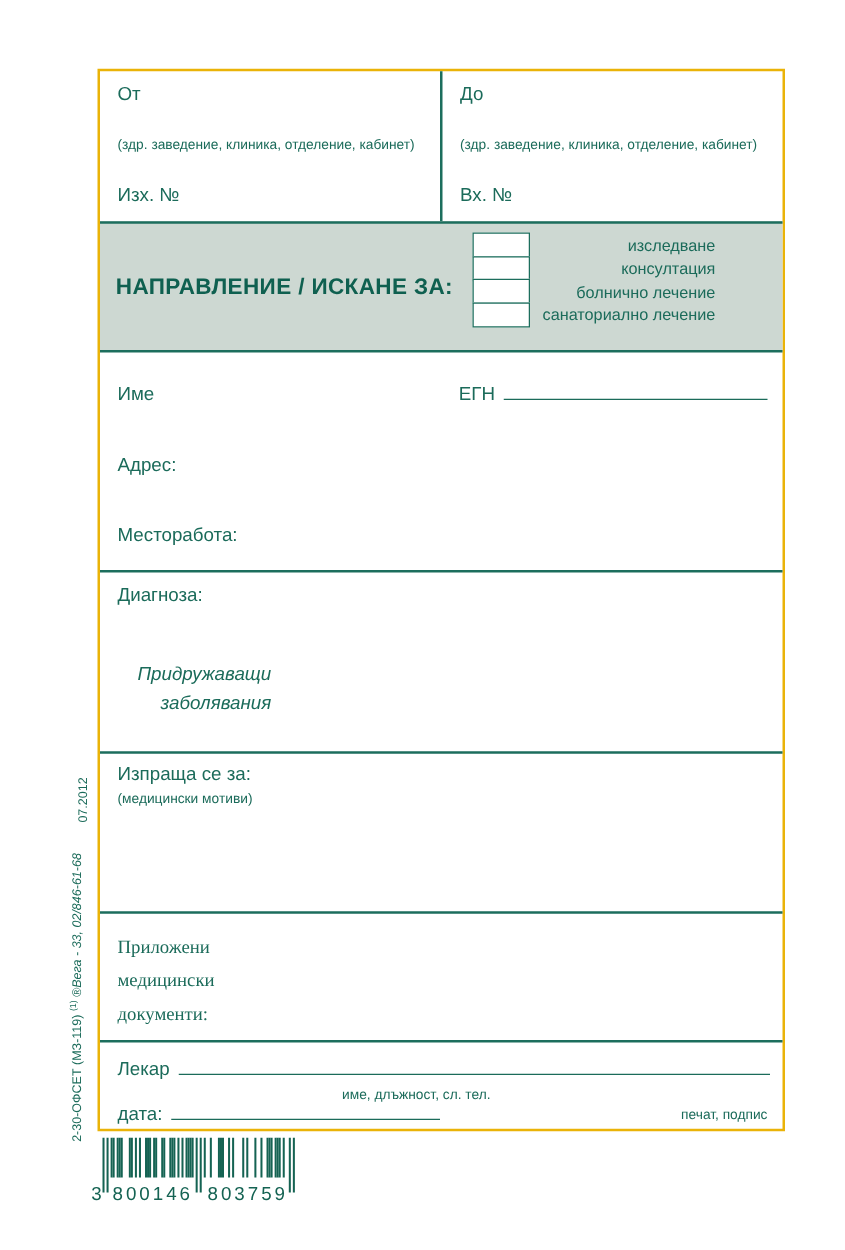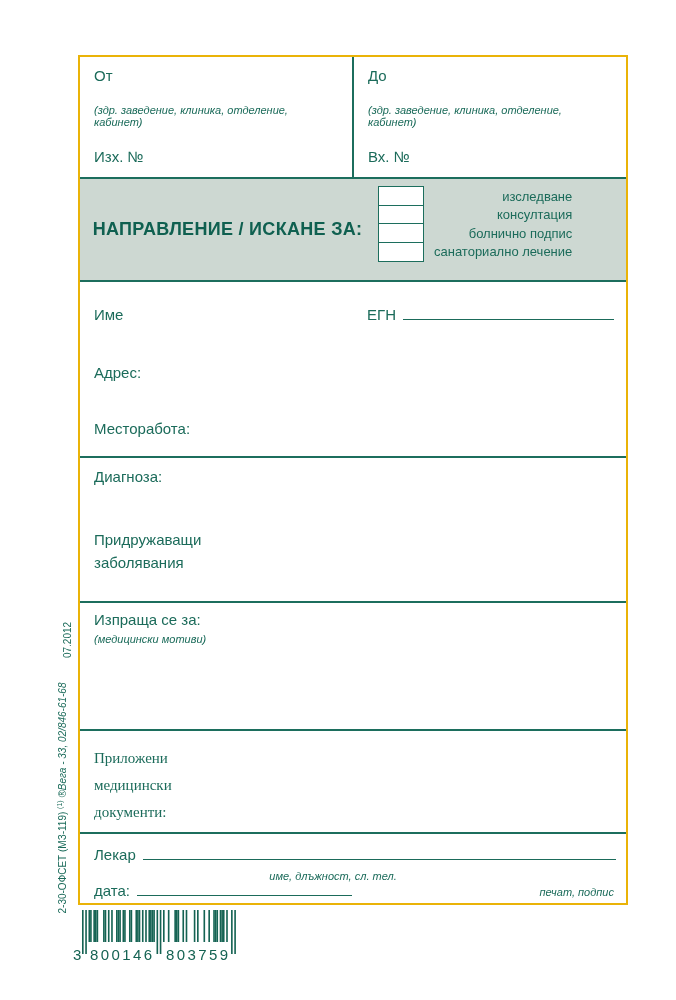--- a/index.html
+++ b/index.html
@@ -15,27 +15,27 @@
   .form {
     position:absolute; left:78px; top:55px; width:550px; height:850px;
     border:2px solid #eab308; display:flex; flex-direction:column;
     background:#ffffff;
   }
   .row { position:relative; border-top:2px solid #1c6e5d; }
   .row:first-child { border-top:none; }
   .r1{ height:123px; display:flex; }
   .r2{ height:105px; background:#cdd8d2; }
   .r3{ height:180px; }
-  .r4{ height:148px; }
+  .r4{ height:148px;text-align:right; }
   .r5{ height:130px; }
   .r6{ height:105px;font-family:Liberation Serif, serif; }
   .r7{ height:73px; }
 
   .lbl { font-size:15px; }
-  .sub { font-size:11px; font-style:italic; }
+  .sub { font-size:11px; }
 
   
   .hcell {
     flex:0 0 274px; border-right:2px solid #1c6e5d;
     padding:10px 14px 12px 14px;
     display:flex; flex-direction:column; justify-content:space-between;
   }
   .hcell:last-child { flex:1; border-right:none; }
 
   
@@ -59,21 +59,21 @@
     position:absolute; left:14px; right:12px; top:24px;
     display:flex; align-items:baseline;
   }
   .name-line .nm { width:273px; }
   .fill-line { flex:1; border-bottom:1.5px solid #1b6b5a; height:14px; margin-left:7px; }
   .addr  { position:absolute; left:14px; top:82px; }
   .work  { position:absolute; left:14px; top:138px; }
 
   
   .diag  { position:absolute; left:14px; top:10px; }
-  .accomp{ position:absolute; left:14px; top:70px; width:135px; line-height:23px; }
+  .accomp{ position:absolute; left:2px; top:70px; width:135px; line-height:23px;font-style:italic; }
 
   
   .send     { position:absolute; left:14px; top:8px; }
   .send-sub { position:absolute; left:14px; top:30px; }
 
   
   .docs { position:absolute; left:14px; top:14px; width:120px; line-height:27px; }
 
   
   .doctor-line {
@@ -135,21 +135,21 @@
         <div class="opt">
           <span class="box"></span>
           <span class="olbl">изследване</span>
         </div>
         <div class="opt">
           <span class="box"></span>
           <span class="olbl">консултация</span>
         </div>
         <div class="opt">
           <span class="box"></span>
-          <span class="olbl">болнично подпис</span>
+          <span class="olbl">болнично лечение</span>
         </div>
         <div class="opt">
           <span class="box"></span>
           <span class="olbl">санаториално лечение</span>
         </div>
       </div>
     </div>
 
     <div class="row r3">
       <div class="name-line">

